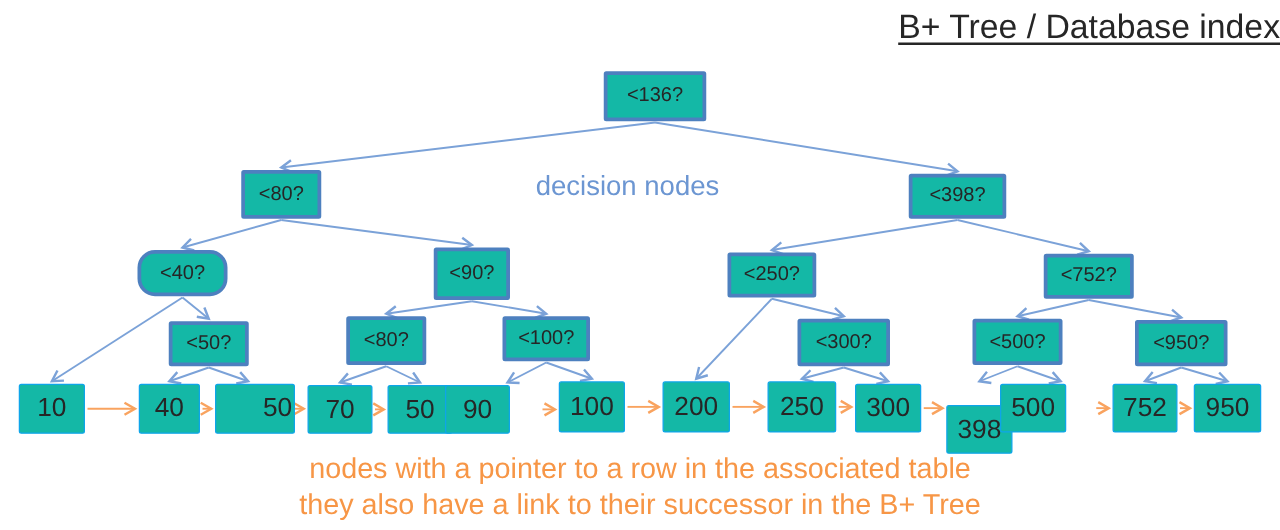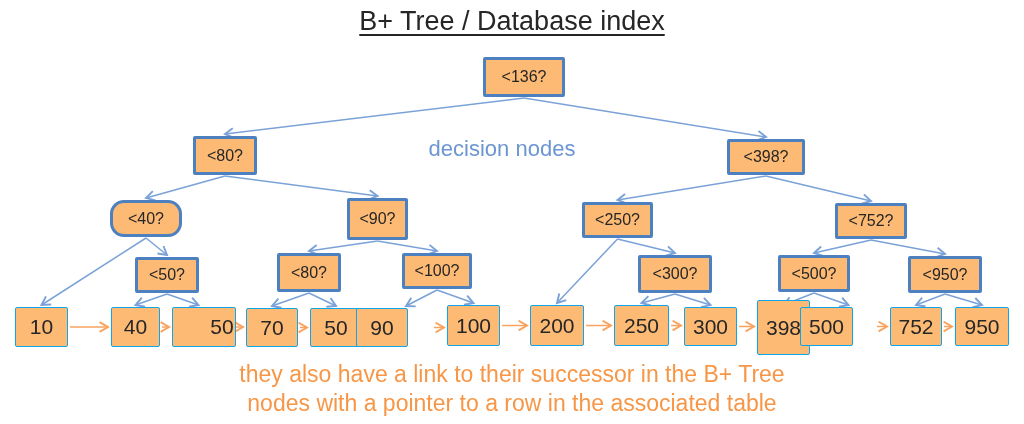--- a/index.html
+++ b/index.html
@@ -5,40 +5,40 @@
   html,body{margin:0;padding:0;background:#ffffff;}
   #stage{
     position:relative;
     width:1024px;height:424px;
     background:#ffffff;
     font-family:"Liberation Sans", sans-serif;
     overflow:hidden;
   }
   .title{
     position:absolute;left:0;top:6px;width:1024px;
-    text-align:center;
+    text-align:right;
     font-size:27px;color:#262626;
     text-decoration:underline;
     text-underline-offset:4px;
   }
   .caption-blue{
     position:absolute;left:412px;top:136px;width:180px;
     text-align:center;white-space:nowrap;
     font-size:22px;color:#6c96d2;
   }
   .caption-orange{
     position:absolute;left:0;top:360px;width:1024px;
     text-align:center;
     font-size:23px;line-height:29px;color:#f79646;
   }
   #edge-layer{position:absolute;left:0;top:0;width:1024px;height:424px;}
   #node-layer{position:absolute;left:0;top:0;width:1024px;height:424px;}
   .node{
     position:absolute;box-sizing:border-box;
-    background:#fdba74;
+    background:#14b8a6;
     display:flex;align-items:center;justify-content:center;
     color:#262626;
     border-radius:2px;
   }
   .node.decision{border:3px solid #4d80bf;font-size:16px;}
   .node.leaf{border:1px solid #0ea5e9;font-size:21px;text-align:right;}
   .edge-blue{stroke:#7ba2d8;stroke-width:1.5;fill:none;}
   .edge-orange{stroke:#f9a35f;stroke-width:1.5;fill:none;}
 </style>
 </head>
@@ -119,24 +119,24 @@
       <div class="node leaf" style="left: 15px; top: 307px; width: 53px; height: 40px;">10</div>
       <div class="node leaf" style="left: 111px; top: 307px; width: 49px; height: 40px;">40</div>
       <div class="node leaf" style="left: 172px; top: 307px; width: 64px; height: 40px; padding-left: 36px;">50</div>
       <div class="node leaf" style="left: 246px; top: 308px; width: 52px; height: 39px;">70</div>
       <div class="node leaf" style="left: 310px; top: 308px; width: 52px; height: 39px;">50</div>
       <div class="node leaf" style="left: 356px; top: 308px; width: 52px; height: 39px;">90</div>
       <div class="node leaf" style="left: 447px; top: 305px; width: 53px; height: 41px;">100</div>
       <div class="node leaf" style="left: 530px; top: 305px; width: 54px; height: 41px;">200</div>
       <div class="node leaf" style="left: 614px; top: 305px; width: 55px; height: 41px;">250</div>
       <div class="node leaf" style="left: 684px; top: 307px; width: 53px; height: 39px;">300</div>
-      <div class="node leaf" style="left: 757px; top: 300px; width: 53px; height: 55px;">398</div>
+      <div class="node leaf" style="left: 757px; top: 324px; width: 53px; height: 39px;">398</div>
       <div class="node leaf" style="left: 800px; top: 307px; width: 53px; height: 39px;">500</div>
       <div class="node leaf" style="left: 890px; top: 307px; width: 52px; height: 39px;">752</div>
       <div class="node leaf" style="left: 955px; top: 307px; width: 54px; height: 39px;">950</div>
     </div>
 
   <div class="caption-orange">
+    <div>nodes with a pointer to a row in the associated table</div>
     <div>they also have a link to their successor in the B+ Tree</div>
-    <div>nodes with a pointer to a row in the associated table</div>
   </div>
 
 </div>
 
 </body></html>

